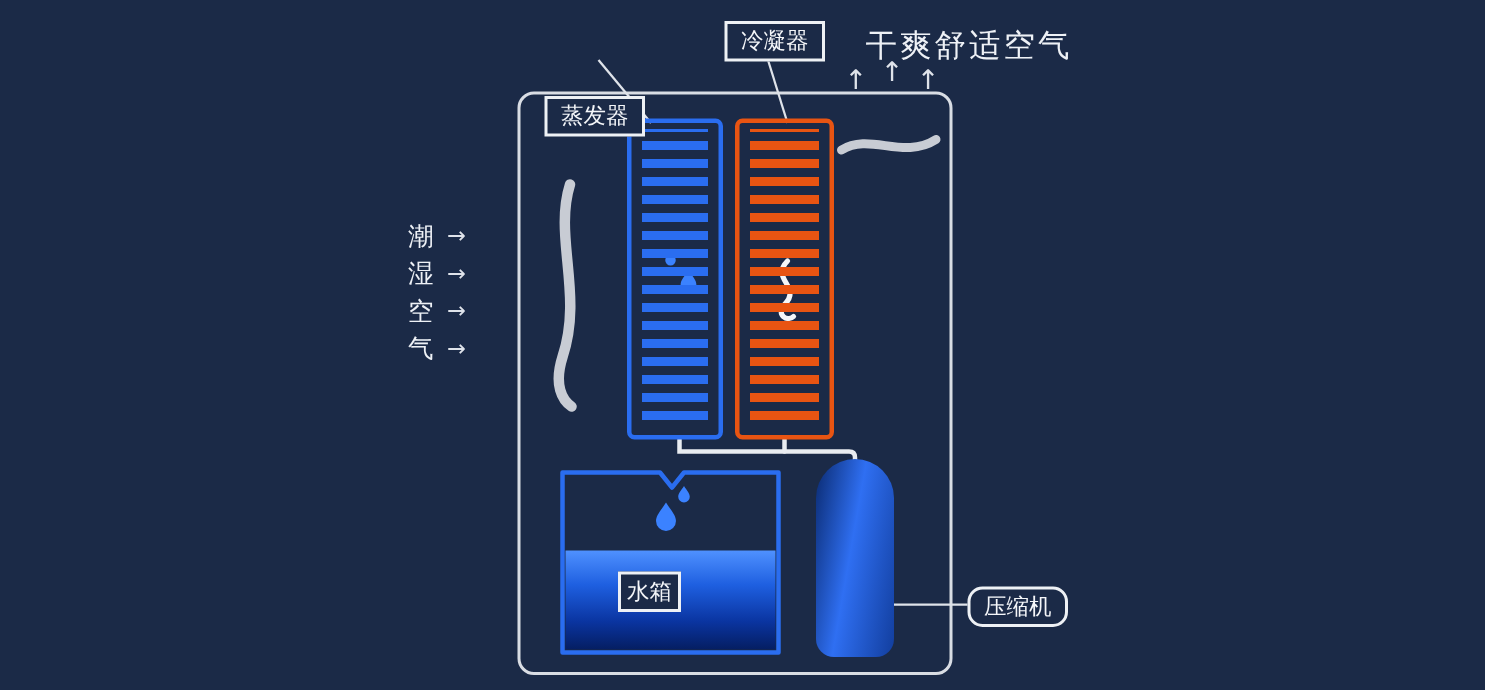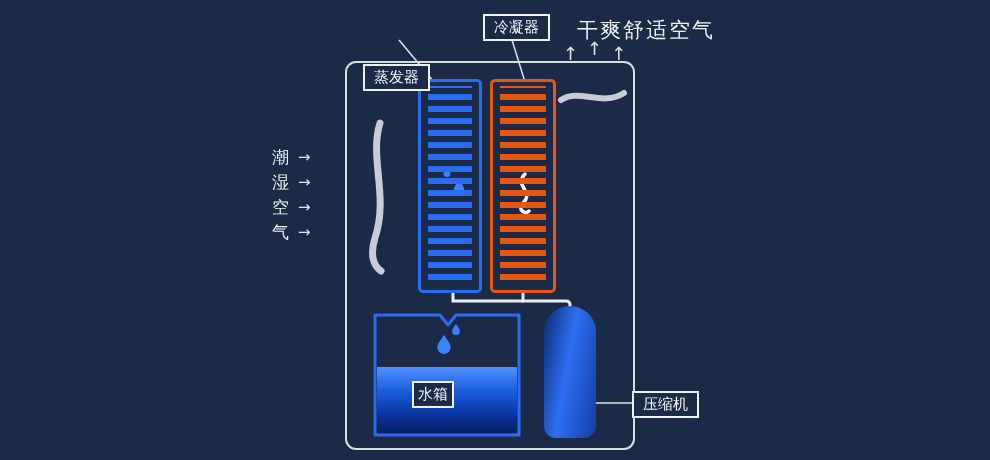--- a/index.html
+++ b/index.html
@@ -32,21 +32,21 @@
   }
 
   
   .label-box{
     position:absolute;border:2px solid #eef1f5;background:#1b2a47;
     color:#f4f6f9;font-size:15px;line-height:21px;padding:1px 9px;white-space:nowrap;
   }
   .lb-evap{left:363px;top:32px;margin-top:32px;}
   .lb-cond{left:483px;top:14px;}
   .lb-tank{left:412px;top:381px;padding:1px 4px;}
-  .lb-comp{left:632px;top:391px;}
+  .lb-comp{left:645px;top:391px;border-radius:10px;}
 
   
   .dry-air{
     position:absolute;left:577px;top:16px;color:#eef1f6;
     font-size:21px;letter-spacing:2px;font-weight:500;white-space:nowrap;
   }
   .up-arrows{
     position:absolute;left:563px;top:44px;display:flex;gap:9px;
     color:#dfe3ea;font-size:18px;line-height:20px;
   }

